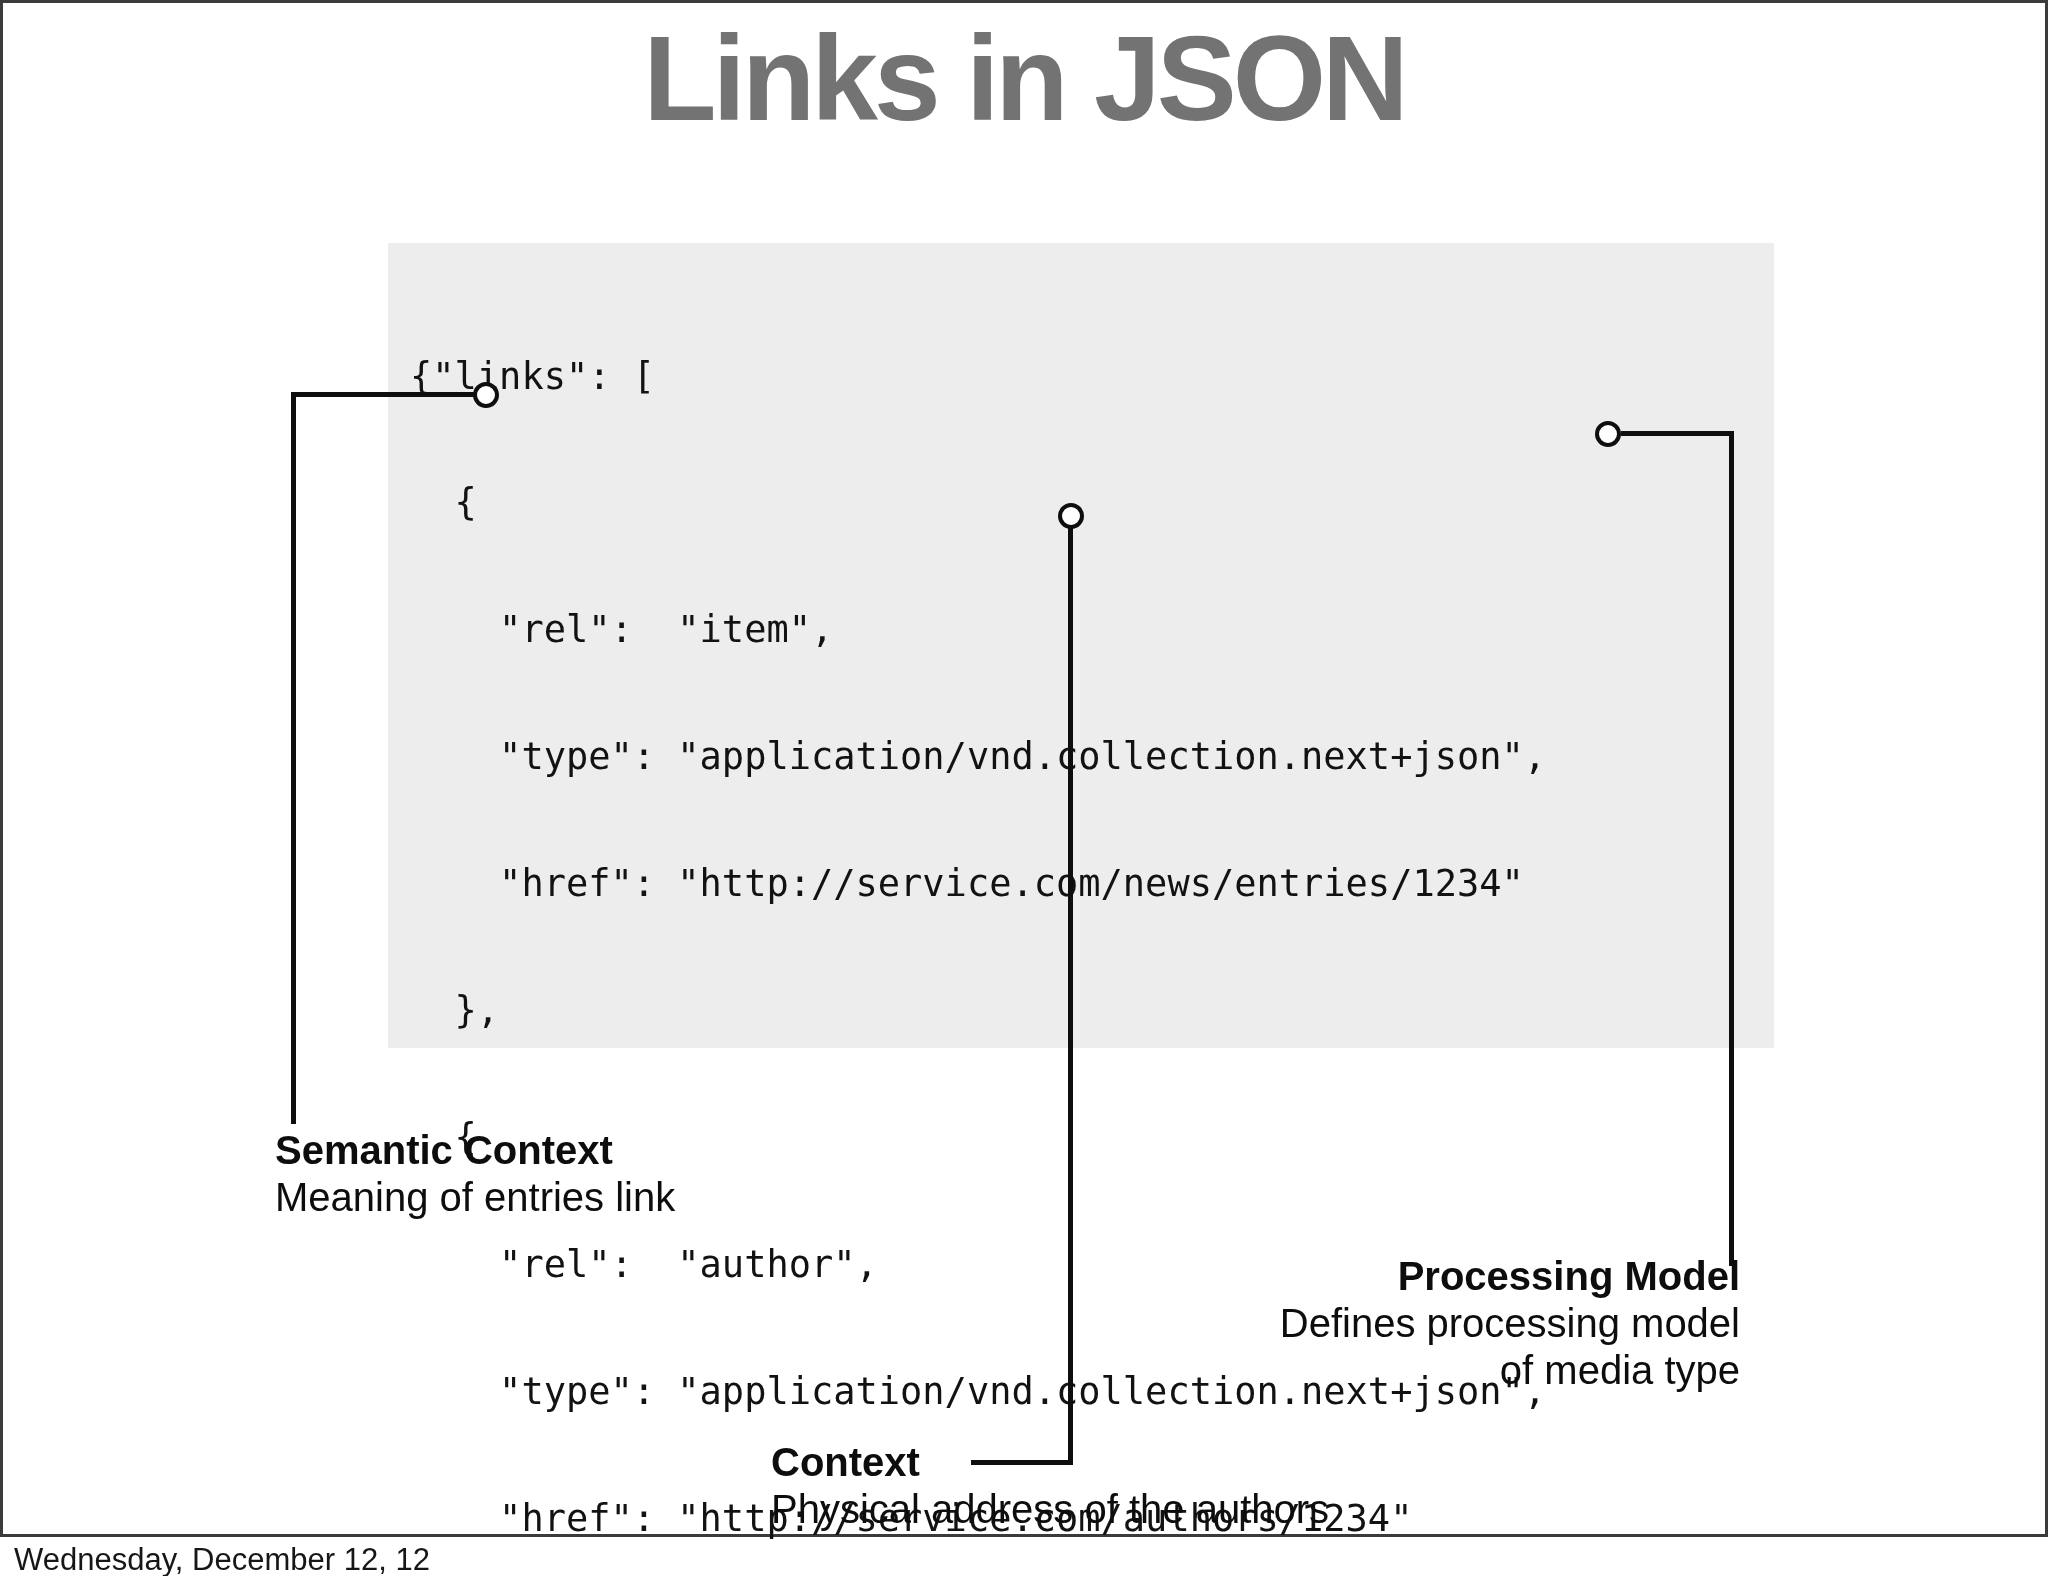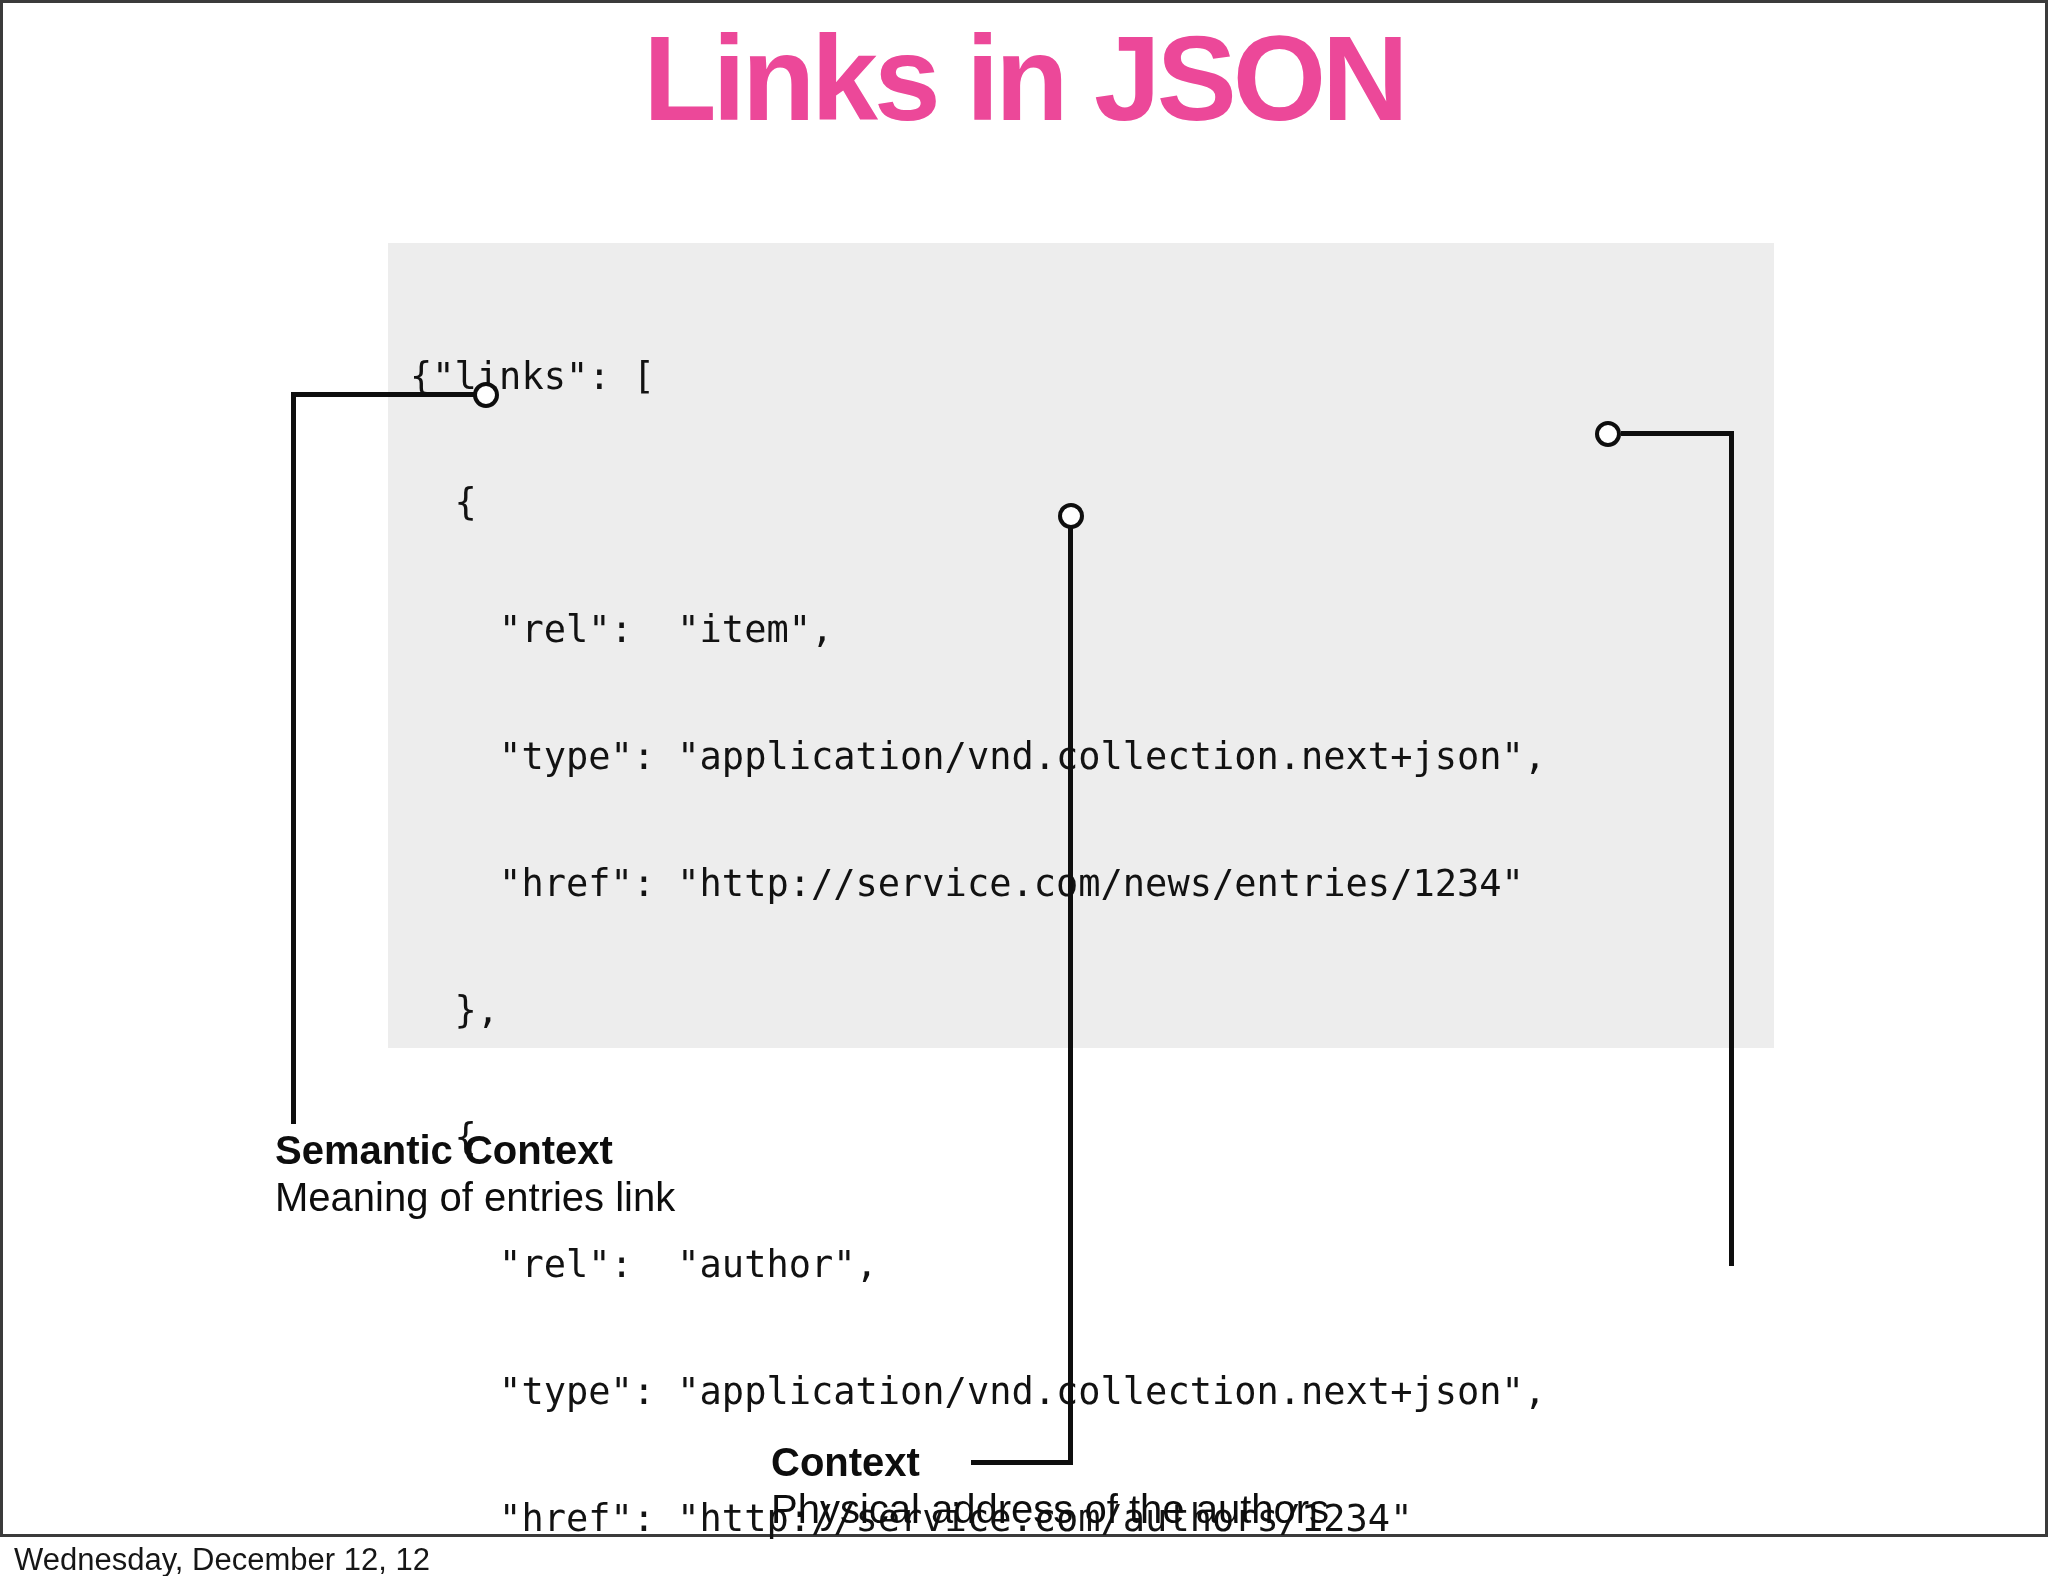--- a/index.html
+++ b/index.html
@@ -14,21 +14,21 @@
   .slide{
     position:absolute;left:0;top:0;width:2048px;height:1537px;
     border:3px solid var(--slide_border);
     background:#ffffff;
   }
 
   .title{
     position:absolute;left:0;top:6px;width:100%;
     text-align:center;
     font-size:120px;font-weight:700;letter-spacing:-4px;
-    color:#ec4899;
+    color:#737373;
   }
 
   .codebox{
     position:absolute;left:385px;top:240px;width:1386px;height:805px;
     background:var(--code_panel_bg);
   }
   .code{
     position:absolute;left:22px;top:28px;
     font-family:"DejaVu Sans Mono",monospace;
     font-size:37px;line-height:42.3px;
@@ -95,20 +95,25 @@
 
   <div class="conn" style="left:1065px;top:524px;width:5px;height:938px;"></div>
   <div class="conn" style="left:968px;top:1457px;width:101px;height:5px;"></div>
   <div class="anchor" style="left:1055px;top:500px;"></div>
 
   <div class="label" style="left:272px;top:1124px;">
     <div class="h">Semantic Context</div>
     <div>Meaning of entries link</div>
   </div>
 
+  <div class="label right" style="right:305px;top:1250px;">
+    <div class="h">Processing Model</div>
+    <div>Defines processing model</div>
+    <div>of media type</div>
+  </div>
 
   <div class="label" style="left:768px;top:1436px;">
     <div class="h">Context</div>
     <div>Physical address of the authors</div>
   </div>
 
 </div>
 
 <div class="footer">Wednesday, December 12, 12</div>
 

